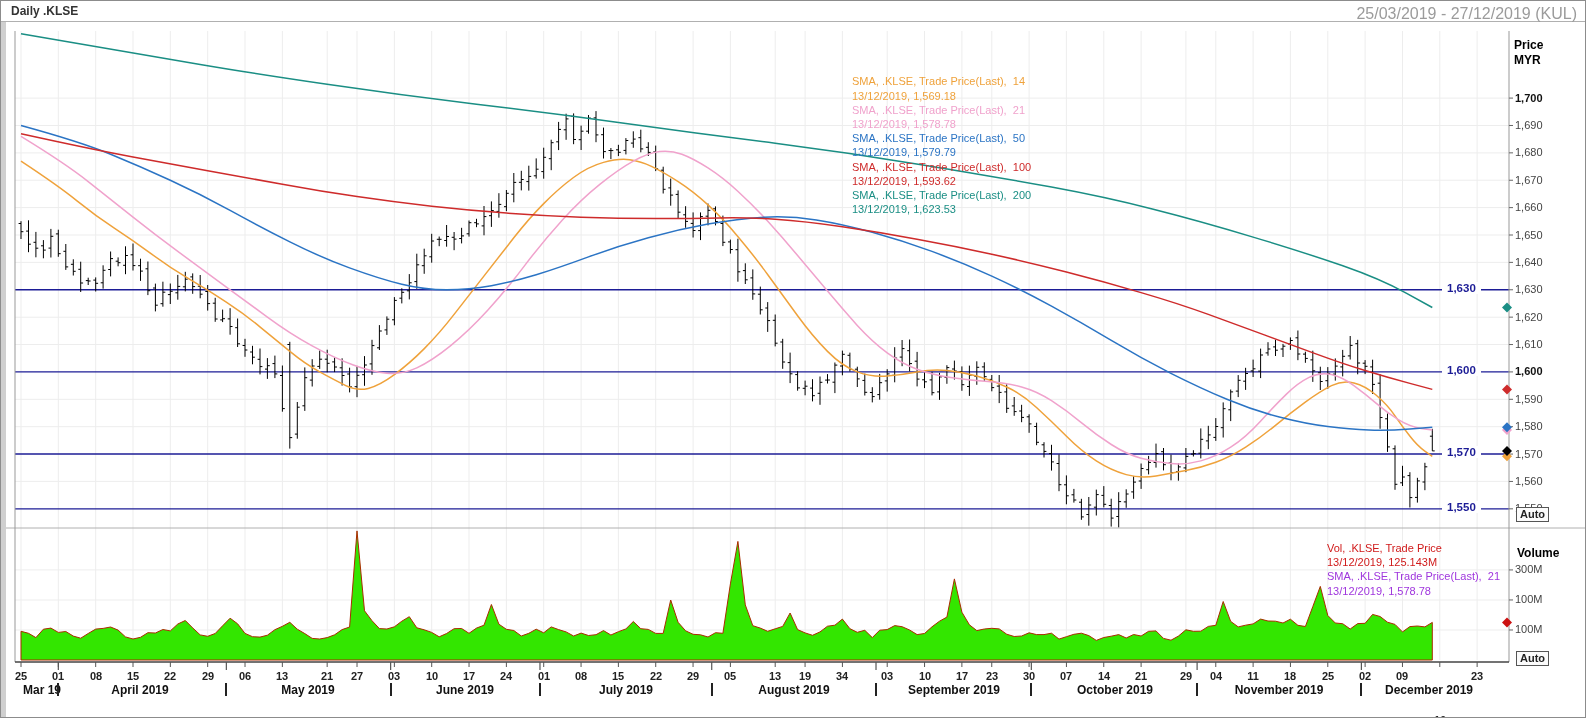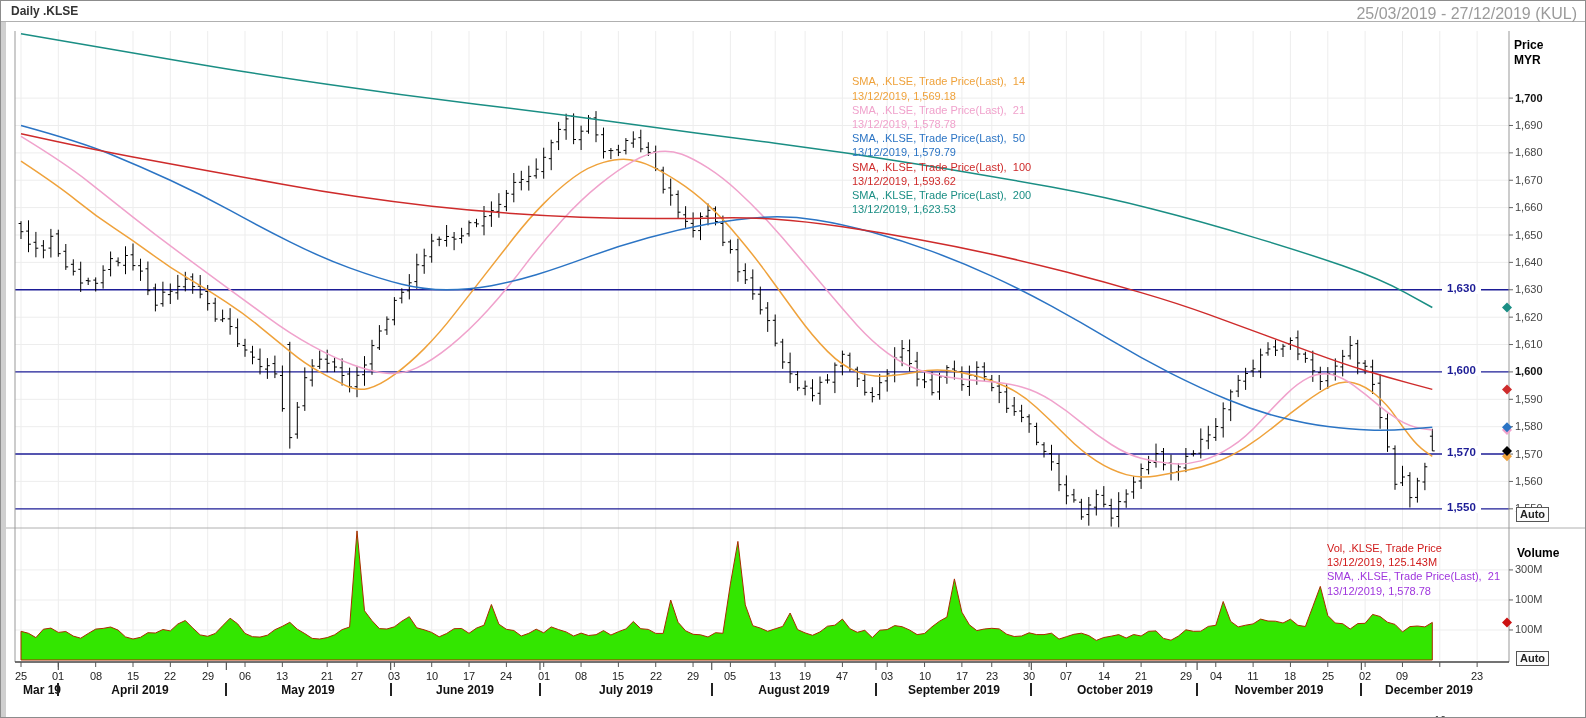--- a/index.html
+++ b/index.html
@@ -9,21 +9,21 @@
   .hdr .title{position:absolute;left:10px;top:3px;font-size:12px;font-weight:bold;color:#333;}
   .hdr .range{position:absolute;right:8px;top:4px;font-size:16px;color:#9b9b9b;}
   .leftstrip{position:absolute;left:0;top:21px;width:5px;height:697px;background:#cfcfcf;}
   .legend{position:absolute;font-size:11px;line-height:14.2px;white-space:pre;}
   .ptick{position:absolute;left:1514px;font-size:11px;color:#444;}
   .ptick.bold{font-weight:bold;color:#111;}
   .vtick{position:absolute;left:1514px;font-size:11px;color:#444;}
   .axis-head{position:absolute;left:1513px;font-size:12px;font-weight:bold;color:#000000;line-height:15px;}
   .hline-lab{position:absolute;font-size:11.5px;font-weight:600;color:#1c1c96;background:#fff;padding:0 5px;}
   .auto-btn{position:absolute;left:1515px;font-size:11px;font-weight:bold;color:#222;background:#fbfbfb;border:1px solid #555;padding:0 3px;line-height:13px;cursor:pointer;}
-  .dlab{position:absolute;top:669px;font-size:11px;font-weight:normal;color:#222;transform:translateX(-50%);}
+  .dlab{position:absolute;top:669px;font-size:11px;font-weight:bold;color:#222;transform:translateX(-50%);}
   .mlab{position:absolute;top:682px;font-size:12px;font-weight:bold;color:#111;transform:translateX(-50%);}
   .mlab.left{transform:none;}
   .msep{position:absolute;top:682px;width:2px;height:13px;background:#222;}
 </style>
 </head>
 <body>
 
 <div class="win">
   <svg id="chart-svg" width="1586" height="718">
       <g stroke="#ededed" stroke-width="1">
@@ -244,21 +244,21 @@
       <div class="dlab" style="left:468px;">17</div>
       <div class="dlab" style="left:505px;">24</div>
       <div class="dlab" style="left:543px;">01</div>
       <div class="dlab" style="left:580px;">08</div>
       <div class="dlab" style="left:617px;">15</div>
       <div class="dlab" style="left:655px;">22</div>
       <div class="dlab" style="left:692px;">29</div>
       <div class="dlab" style="left:729px;">05</div>
       <div class="dlab" style="left:774px;">13</div>
       <div class="dlab" style="left:804px;">19</div>
-      <div class="dlab" style="left:841px;">47</div>
+      <div class="dlab" style="left:841px;">34</div>
       <div class="dlab" style="left:886px;">03</div>
       <div class="dlab" style="left:924px;">10</div>
       <div class="dlab" style="left:961px;">17</div>
       <div class="dlab" style="left:991px;">23</div>
       <div class="dlab" style="left:1028px;">30</div>
       <div class="dlab" style="left:1065px;">07</div>
       <div class="dlab" style="left:1103px;">14</div>
       <div class="dlab" style="left:1140px;">21</div>
       <div class="dlab" style="left:1185px;">29</div>
       <div class="dlab" style="left:1215px;">04</div>

